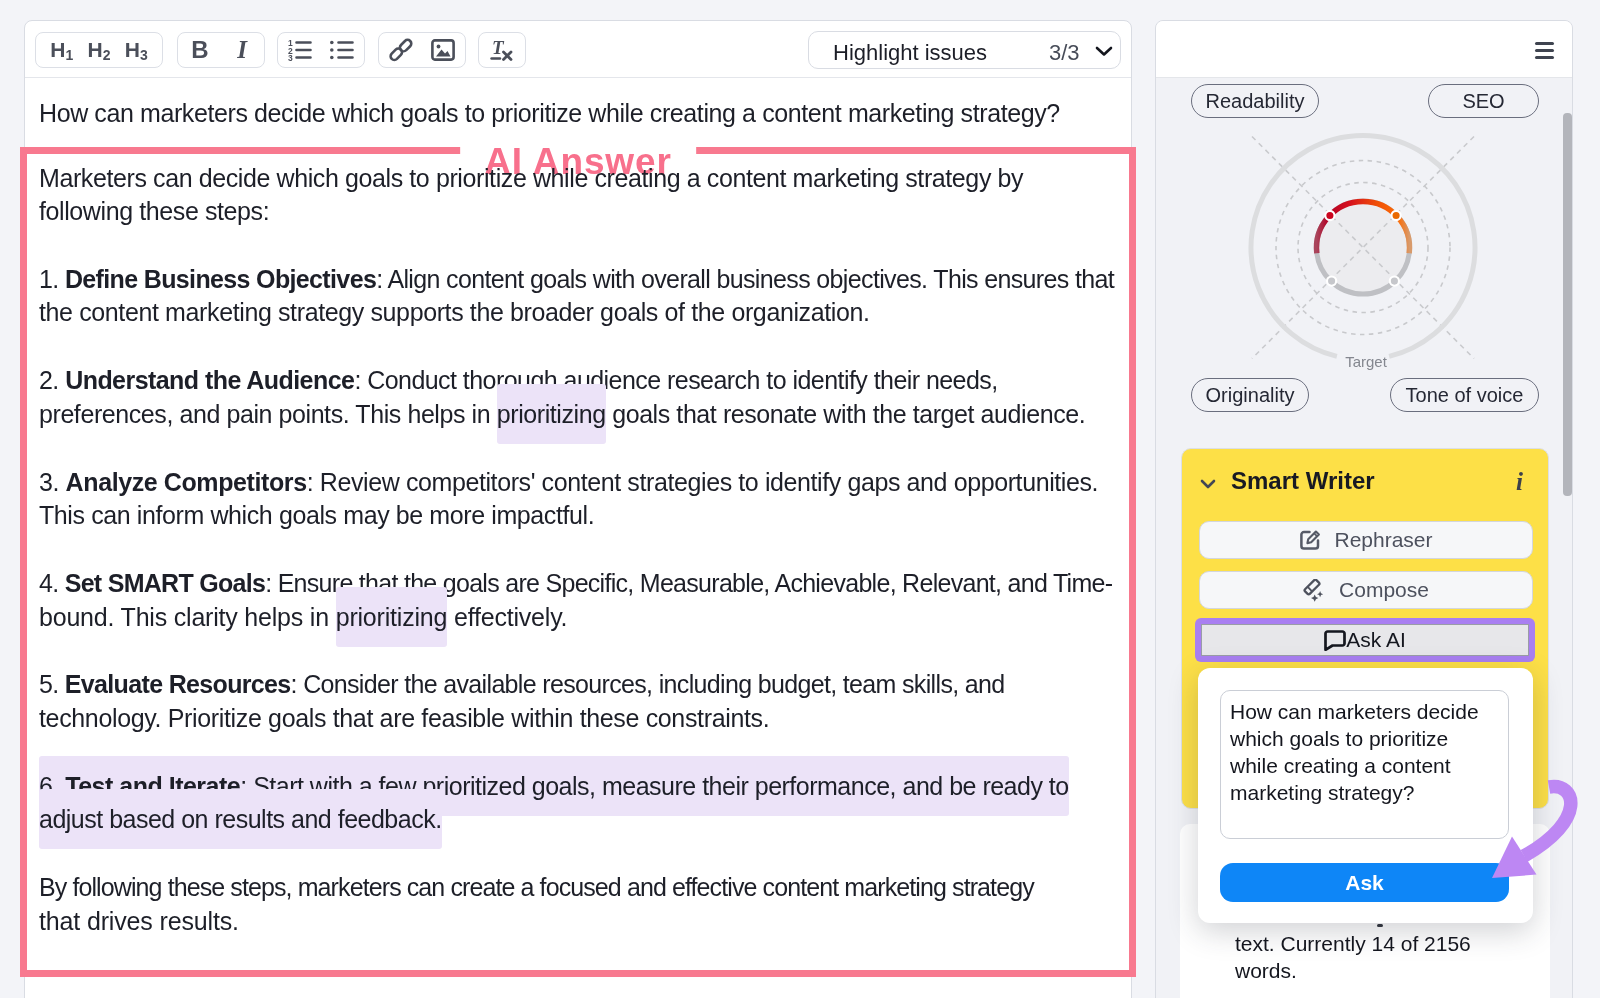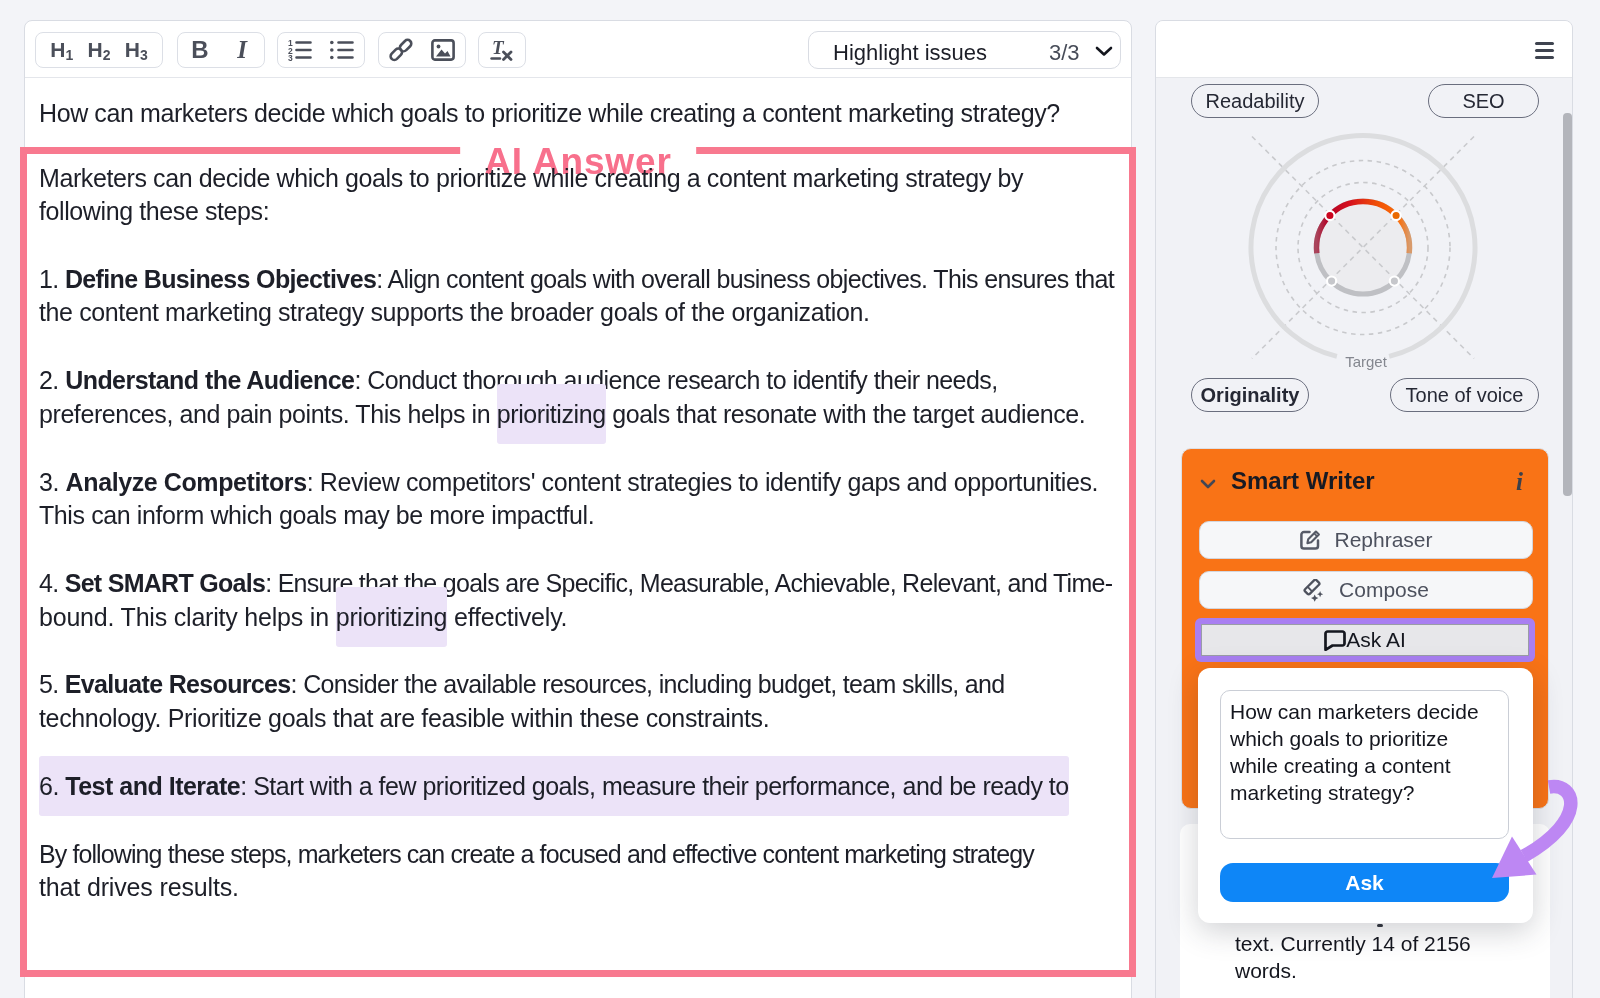--- a/index.html
+++ b/index.html
@@ -102,38 +102,38 @@
 
   <div id="pinkbox">
     <div id="ailabel">AI Answer</div>
     <div id="etext">
       <p>Marketers can decide which goals to prioritize while creating a content marketing strategy by<br>following these steps:</p>
       <p style="letter-spacing:-0.64px">1. <b>Define Business Objectives</b>: Align content goals with overall business objectives. This ensures that<br><span style="letter-spacing:-0.38px">the content marketing strategy supports the broader goals of the organization.</span></p>
       <p style="letter-spacing:-0.55px">2. <b>Understand the Audience</b>: Conduct thorough audience research to identify their needs,<br><span style="letter-spacing:-0.42px">preferences, and pain points. This helps in <span class="hl">prioritizing</span> goals that resonate with the target audience.</span></p>
       <p>3. <b>Analyze Competitors</b>: Review competitors' content strategies to identify gaps and opportunities.<br>This can inform which goals may be more impactful.</p>
       <p style="letter-spacing:-0.71px">4. <b>Set SMART Goals</b>: Ensure that the goals are Specific, Measurable, Achievable, Relevant, and Time-<br><span style="letter-spacing:-0.2px">bound. This clarity helps in <span class="hl">prioritizing</span> effectively.</span></p>
       <p style="letter-spacing:-0.66px">5. <b>Evaluate Resources</b>: Consider the available resources, including budget, team skills, and<br><span style="letter-spacing:-0.35px">technology. Prioritize goals that are feasible within these constraints.</span></p>
-      <p style="letter-spacing:-0.5px"><span class="hl">6. <b>Test and Iterate</b>: Start with a few prioritized goals, measure their performance, and be ready to</span><br></p>
+      <p style="letter-spacing:-0.5px"><span class="hl">6. <b>Test and Iterate</b>: Start with a few prioritized goals, measure their performance, and be ready to</span><br><span class="hl">adjust based on results and feedback.</span></p>
       <p style="letter-spacing:-0.9px">By following these steps, marketers can create a focused and effective content marketing strategy<br><span style="letter-spacing:-0.15px">that drives results.</span></p>
     </div>
   </div>
 </div>
 
 <div id="sidebar" style="position:absolute; left:1155px; top:20px; width:418px; height:1040px; background:#f1f2f6; border:1px solid #d9dce3; border-radius:8px; overflow:hidden;">
   <div id="sbheader" style="position:absolute; left:0; top:0; width:100%; height:57px; background:#fff; border-bottom:1px solid #e4e6ea;">
     <div style="position:absolute; right:18px; top:21px; width:19px;">
       <div style="height:3px;background:#3f4450;border-radius:2px;"></div>
       <div style="height:3px;background:#3f4450;border-radius:2px;margin-top:4px;"></div>
       <div style="height:3px;background:#3f4450;border-radius:2px;margin-top:4px;"></div>
     </div>
   </div>
 
   <div class="pill" style="left:35px; top:63px; width:128px;">Readability</div>
   <div class="pill" style="left:272px; top:63px; width:111px;">SEO</div>
-  <div class="pill" style="left:35px; top:357px; width:118px;font-weight:bold;">Originality</div>
+  <div class="pill" style="left:35px; top:357px; width:118px;">Originality</div>
   <div class="pill" style="left:234px; top:357px; width:149px;">Tone of voice</div>
 
   <svg id="gauge" style="position:absolute; left:45px; top:110px;" width="330" height="245" viewBox="0 0 330 245">
     <defs>
       <linearGradient id="arcgrad" x1="0" y1="0" x2="1" y2="0">
         <stop offset="0" stop-color="#a9455c"></stop>
           <stop offset="0.12" stop-color="#b30226"></stop>
         <stop offset="0.35" stop-color="#d50f1e"></stop>
         <stop offset="0.65" stop-color="#f04f07"></stop>
         <stop offset="0.88" stop-color="#fb6d07"></stop>
@@ -148,21 +148,21 @@
       <path d="M131 85.5 L193 147.5 M193 85.5 L131 147.5" stroke="#c9cacd" stroke-width="1.6" stroke-dasharray="5 4.5" fill="none"></path>
       <circle cx="162" cy="116.5" r="46.5" fill="none" stroke="#bfc0c4" stroke-width="5"></circle>
     <path d="M115.8 122.2 A 46.5 46.5 0 1 1 208.2 122.2" fill="none" stroke="url(#arcgrad)" stroke-width="5.5"></path>
     <circle cx="128.9" cy="84.5" r="4.6" fill="#cb0620" stroke="#fff" stroke-width="2.1"></circle>
     <circle cx="195.1" cy="84.5" r="4.6" fill="#ea6a00" stroke="#fff" stroke-width="2.1"></circle>
     <circle cx="130.6" cy="150.1" r="4.6" fill="#c6c7cb" stroke="#fff" stroke-width="2.1"></circle>
     <circle cx="193.4" cy="150.1" r="4.6" fill="#c6c7cb" stroke="#fff" stroke-width="2.1"></circle>
   </svg>
   <div style="position:absolute; left:155px; top:332px; width:110px; text-align:center; font-size:15px; color:#84878f;">Target</div>
 
-  <div id="swcard" style="position:absolute; left:25px; top:427px; width:368px; height:361px; background:#f97316; border:1px solid #dcdfe5; border-radius:10px;">
+  <div id="swcard" style="position:absolute; left:25px; top:427px; width:368px; height:361px; background:#fde047; border:1px solid #dcdfe5; border-radius:10px;">
     <svg style="position:absolute;left:18px;top:30px;" width="16" height="10" viewBox="0 0 16 10">
         <path d="M2 2 L8 8 L14 2" fill="none" stroke="#434754" stroke-width="2.6" stroke-linecap="round" stroke-linejoin="round"></path>
       </svg>
     <div style="position:absolute; left:49px; top:18px; font-size:24px; font-weight:700; color:#181a23;">Smart Writer</div>
     <div style="position:absolute; left:334px; top:19px; font-size:25px; font-weight:700; font-style:italic; font-family:'Liberation Serif',serif; color:#3c404b;">i</div>
     <div class="swbtn" style="top:72px;">
         <svg width="22" height="22" viewBox="0 0 22 22">
           <path d="M10.5 3 H5 A 2.6 2.6 0 0 0 2.4 5.6 V17 A 2.6 2.6 0 0 0 5 19.6 H16.4 A 2.6 2.6 0 0 0 19 17 V11.5" fill="none" stroke="#565a67" stroke-width="2.5" stroke-linecap="round"></path>
           <path d="M9.2 10.3 L16.9 2.6 L19.9 5.6 L12.2 13.3 L8.4 14.1 Z" fill="none" stroke="#565a67" stroke-width="2.1" stroke-linejoin="round"></path>
           <path d="M15.2 4.3 L18.2 7.3" stroke="#565a67" stroke-width="1.8"></path>

